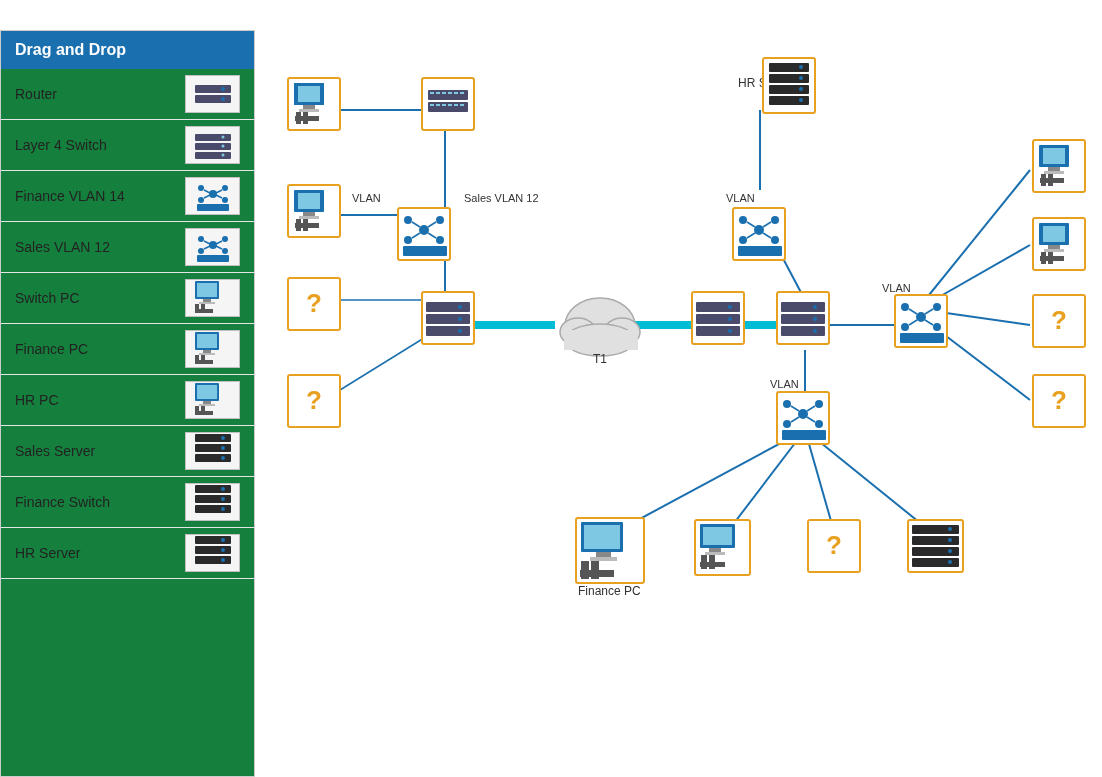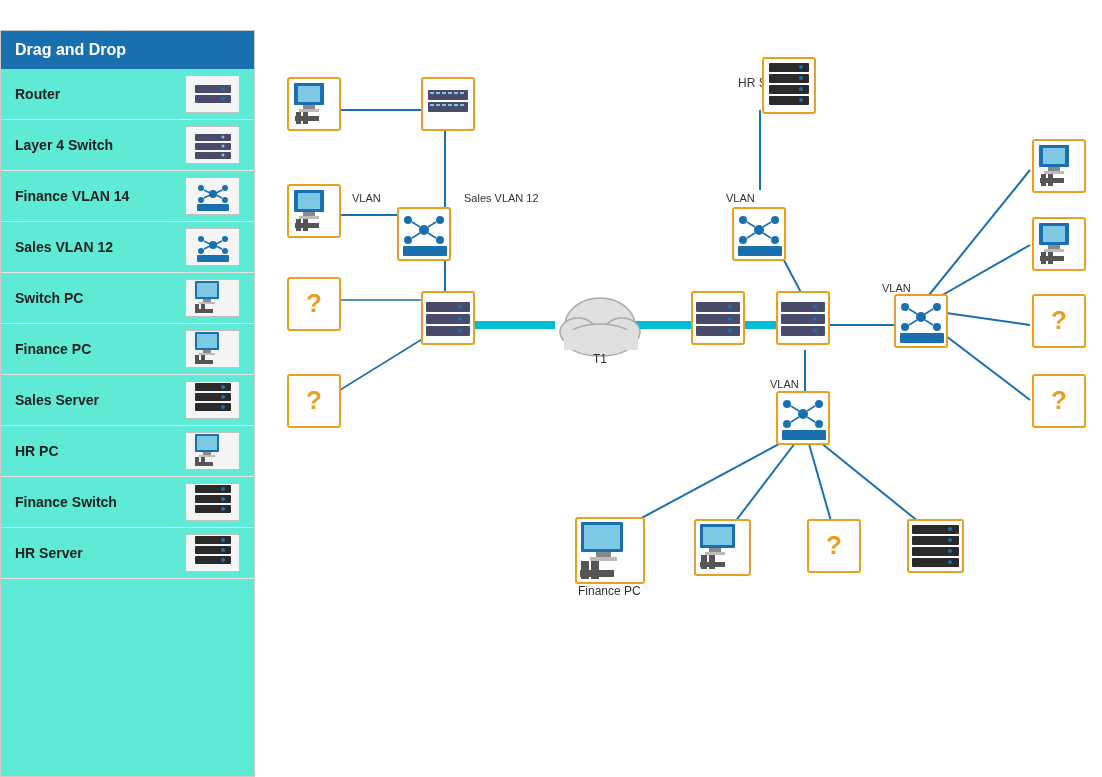--- a/index.html
+++ b/index.html
@@ -24,21 +24,21 @@
       color: #000;
     }
     
     .sidebar {
       position: absolute;
       top: 0;
       left: 0;
       width: 255px;
       top: 30px;
       bottom: 0;
-      background: #5eead4;
+      background: #15803d;
       border: 1px solid #ccc;
     }
     .sidebar-header {
       background: #1a6faf;
       color: #fff;
       font-size: 16px;
       font-weight: bold;
       padding: 10px 14px;
     }
     .sidebar-item {
@@ -46,21 +46,20 @@
       align-items: center;
       justify-content: space-between;
       padding: 6px 14px;
       border-bottom: 1px solid #e5e5e5;
       cursor: grab;
     }
     .sidebar-item-label {
       font-size: 14px;
       color: #222;
       flex: 1;
-      font-weight: bold;
     }
     .sidebar-icon {
       width: 55px;
       height: 38px;
       display: flex;
       align-items: center;
       justify-content: center;
       border: 1px solid #c0c0c0;
       background: #f5f5f5;
       margin-left: 8px;
@@ -168,43 +167,43 @@
               <rect x="2" y="2" width="20" height="14" fill="#7ec8e3"></rect>
               <rect x="8" y="18" width="8" height="3" fill="#888"></rect>
               <rect x="4" y="21" width="16" height="2" fill="#bbb"></rect>
               <rect x="0" y="23" width="4" height="9" fill="#555"></rect>
               <rect x="6" y="23" width="4" height="9" fill="#555"></rect>
               <rect x="0" y="28" width="18" height="4" fill="#555"></rect>
             </svg>
           </div>
     </div>
         <div class="sidebar-item" draggable="true">
-      <span class="sidebar-item-label">Sales Server</span>
-      <div class="sidebar-icon">
-            <svg width="36" height="34" viewBox="0 0 36 34">
-              <rect x="0" y="0" width="36" height="8" fill="#2a2a2a" rx="1"></rect>
-              <rect x="0" y="10" width="36" height="8" fill="#2a2a2a" rx="1"></rect>
-              <rect x="0" y="20" width="36" height="8" fill="#2a2a2a" rx="1"></rect>
-              <circle cx="28" cy="4" r="2" fill="#1a6faf"></circle>
-              <circle cx="28" cy="14" r="2" fill="#1a6faf"></circle>
-              <circle cx="28" cy="24" r="2" fill="#1a6faf"></circle>
-            </svg>
-          </div>
-    </div>
-        <div class="sidebar-item" draggable="true">
       <span class="sidebar-item-label">HR PC</span>
       <div class="sidebar-icon">
             <svg width="36" height="34" viewBox="0 0 36 34">
               <rect x="0" y="0" width="24" height="18" fill="#1a6faf" rx="1"></rect>
               <rect x="2" y="2" width="20" height="14" fill="#7ec8e3"></rect>
               <rect x="8" y="18" width="8" height="3" fill="#888"></rect>
               <rect x="4" y="21" width="16" height="2" fill="#bbb"></rect>
               <rect x="0" y="23" width="4" height="9" fill="#555"></rect>
               <rect x="6" y="23" width="4" height="9" fill="#555"></rect>
               <rect x="0" y="28" width="18" height="4" fill="#555"></rect>
+            </svg>
+          </div>
+    </div>
+        <div class="sidebar-item" draggable="true">
+      <span class="sidebar-item-label">Sales Server</span>
+      <div class="sidebar-icon">
+            <svg width="36" height="34" viewBox="0 0 36 34">
+              <rect x="0" y="0" width="36" height="8" fill="#2a2a2a" rx="1"></rect>
+              <rect x="0" y="10" width="36" height="8" fill="#2a2a2a" rx="1"></rect>
+              <rect x="0" y="20" width="36" height="8" fill="#2a2a2a" rx="1"></rect>
+              <circle cx="28" cy="4" r="2" fill="#1a6faf"></circle>
+              <circle cx="28" cy="14" r="2" fill="#1a6faf"></circle>
+              <circle cx="28" cy="24" r="2" fill="#1a6faf"></circle>
             </svg>
           </div>
     </div>
         <div class="sidebar-item" draggable="true">
       <span class="sidebar-item-label">Finance Switch</span>
       <div class="sidebar-icon">
             <svg width="36" height="34" viewBox="0 0 36 34">
               <rect x="0" y="0" width="36" height="8" fill="#2a2a2a" rx="1"></rect>
               <rect x="0" y="10" width="36" height="8" fill="#2a2a2a" rx="1"></rect>
               <rect x="0" y="20" width="36" height="8" fill="#2a2a2a" rx="1"></rect>

